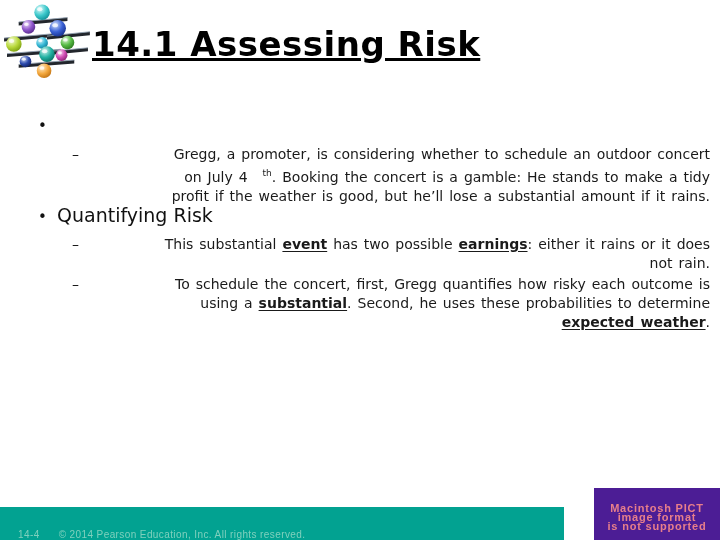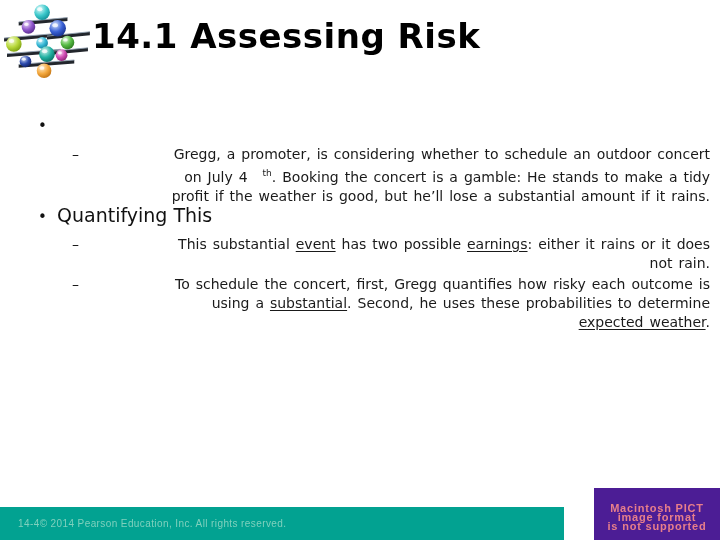--- a/index.html
+++ b/index.html
@@ -5,54 +5,54 @@
   html,body { margin:0; padding:0; }
   body {
     width:720px; height:540px; position:relative; overflow:hidden;
     background:#ffffff;
     font-family:"DejaVu Sans", sans-serif;
   }
 
   
   .logo { position:absolute; left:2px; top:2px; }
   .page-title {
-    position:absolute; left:92px; top:16px;
+    position:absolute; left:92px; top:24px;
     font-size:34px; font-weight:bold; letter-spacing:.5px;
-    color:var(--title-text, #000000); white-space:nowrap;
+    color:var(--title-text, #000000); white-space:nowrap;text-decoration:underline;
   }
 
   
   .h-row { position:absolute; display:flex; font-size:19px; line-height:24px; color:#111; }
   .h-row .h-bullet { width:19px; flex:none; font-size:15px; padding-top:2px; }
   .h1 { left:38px; top:112px; }
   .h2 { left:38px; top:203px; }
 
   .sub {
     position:absolute; left:72px; right:10px; display:flex;
     font-size:14px; line-height:19px; color:#1a1a1a;
   }
   .sub .dash { width:16px; flex:none; }
   .sub .ptext { flex:1; margin:0; white-space:pre-line; word-spacing:1.5px;text-align:right; }
   .s1 { top:145px; }
   .s2 { top:235px; }
   .s3 { top:275px; }
 
-  .u   { text-decoration:underline; text-underline-offset:2px; }
+  .u   { text-decoration:underline; text-underline-offset:2px;font-weight:bold; }
   .sup { font-size:9px; vertical-align:super;margin-left:15px; }
 
   
   .footer-bar {
     position:absolute; left:0; bottom:0; width:564px; height:33px;
     background:var(--footer-bar, #02a291);
-    display:flex; align-items:center;
+    display:flex; align-items:flex-end;
     font-family:"Liberation Sans", sans-serif; font-size:10px;
     letter-spacing:.4px; color:var(--footer-text, #7fd0bd);
   }
   .slide-number { margin-left:18px; }
-  .copyright   { }
+  .copyright   { margin-left:19px; }
 
   .pict-box {
     position:absolute; right:0; bottom:0; width:126px; height:52px;
     background:#4c1d95; box-sizing:border-box; padding-top:16px;
     font-family:"Liberation Sans", sans-serif; font-weight:bold;
     font-size:11px; line-height:9px; letter-spacing:.8px;
     text-align:center; color:var(--pict-text, #e87f8a);
   }
 </style>
 </head>
@@ -156,21 +156,21 @@
 
 <div class="sub s1">
     <span class="dash">–</span>
     <p class="ptext"><span>Gregg, a promoter, is considering whether to schedule an outdoor concert
 on July 4</span><span class="sup">th</span><span>. Booking the concert is a gamble: He stands to make a tidy
 profit if the weather is good, but he’ll lose a substantial amount if it rains.</span></p>
   </div>
 
 <div class="h-row h2">
     <span class="h-bullet">•</span>
-    <span>Quantifying This</span>
+    <span>Quantifying Risk</span>
   </div>
 
 <div class="sub s2">
     <span class="dash">–</span>
     <p class="ptext"><span>This substantial </span><span class="u">event</span><span> has two possible </span><span class="u">earnings</span><span>: either it rains or it does
 not rain.</span></p>
   </div>
 
 <div class="sub s3">
     <span class="dash">–</span>

